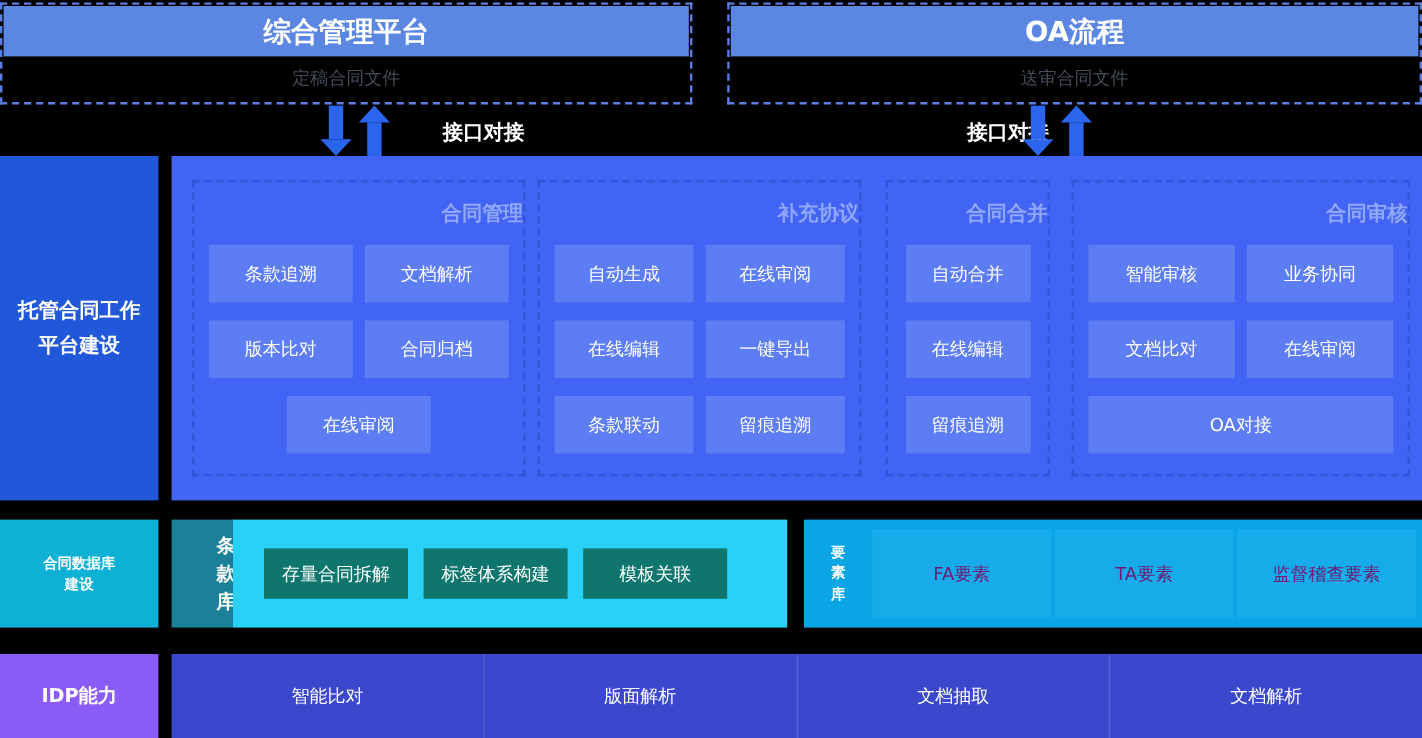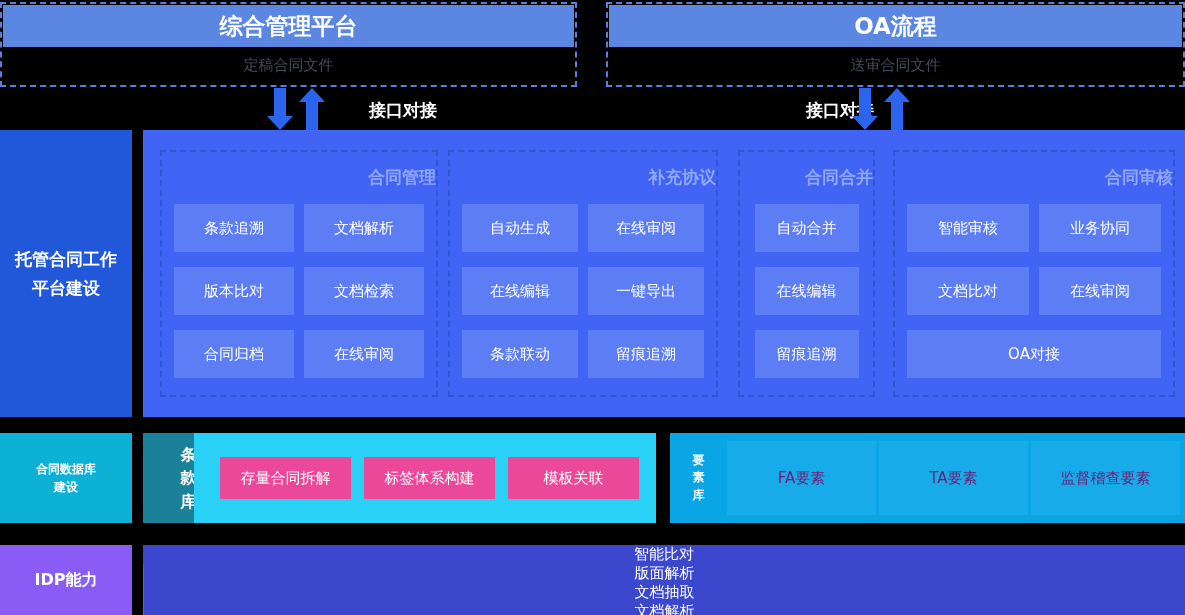--- a/index.html
+++ b/index.html
@@ -43,31 +43,31 @@
           background:#5d7df5; color:#fff; font-size:15px; flex:0 0 calc(50% - 5px); }
   #g3 .chip { flex:0 0 104px; }
   .chip-full { flex:0 0 100%; }
 
   
   .clause-box { position:absolute; left:143px; top:433px; width:51px; height:90px; background:#1b8198;
                 color:#fff; font-weight:bold; font-size:16px; display:flex; align-items:center; justify-content:center;padding-left:40px; }
   .v-text { width:17px; line-height:1.45; word-break:break-all; text-align:center; }
   .cyan-panel { position:absolute; left:194px; top:433px; width:462px; height:90px; background:#2ad1f6;
                 display:flex; align-items:center; gap:13px; padding-left:26px; }
-  .cyan-chip { width:131px; height:42px; background:#ec4899; color:#fff; font-size:15px;
+  .cyan-chip { width:120px; height:42px; background:#0f766e; color:#fff; font-size:15px;
                display:flex; align-items:center; justify-content:center; }
   .azure-panel { position:absolute; left:670px; top:433px; width:515px; height:90px; background:#09a5e5; }
   .azure-label { position:absolute; left:0; top:0; bottom:0; width:57px; display:flex; align-items:center;
                  justify-content:center; color:#fff; font-weight:bold; font-size:12px; }
   .azure-cells { position:absolute; left:57px; right:5px; top:8px; bottom:8px; display:flex; gap:3px; }
   .azure-cell { flex:1; background:#17ace9; color:#701a75; font-size:15px;
                 display:flex; align-items:center; justify-content:center; }
 
   
-  .idp-bar { position:absolute; left:143px; top:545px; width:1042px; height:70px; background:#3b48ce; display:flex;flex-direction:column; }
+  .idp-bar { position:absolute; left:143px; top:545px; width:1042px; height:70px; background:#3b48ce; display:flex; }
   .idp-cell { flex:1; display:flex; align-items:center; justify-content:center; color:#fff; font-size:15px; }
   .idp-cell + .idp-cell { border-left:1px solid rgba(255,255,255,0.14); }
 </style>
 </head>
 <body>
 
 <div class="stage">
 
   <div class="top-group tg-left">
     <div class="tg-header">综合管理平台</div>
@@ -103,21 +103,20 @@
 平台建设</div>
 
   <div class="main-panel">
 
     <div class="group" id="g1">
       <div class="group-title">合同管理</div>
       <div class="group-grid">
         <div class="chip">条款追溯</div>
         <div class="chip">文档解析</div>
         <div class="chip">版本比对</div>
-        <div class="chip">文档检索</div>
         <div class="chip">合同归档</div>
         <div class="chip">在线审阅</div>
       </div>
     </div>
 
     <div class="group" id="g2">
       <div class="group-title">补充协议</div>
       <div class="group-grid">
         <div class="chip">自动生成</div>
         <div class="chip">在线审阅</div>

